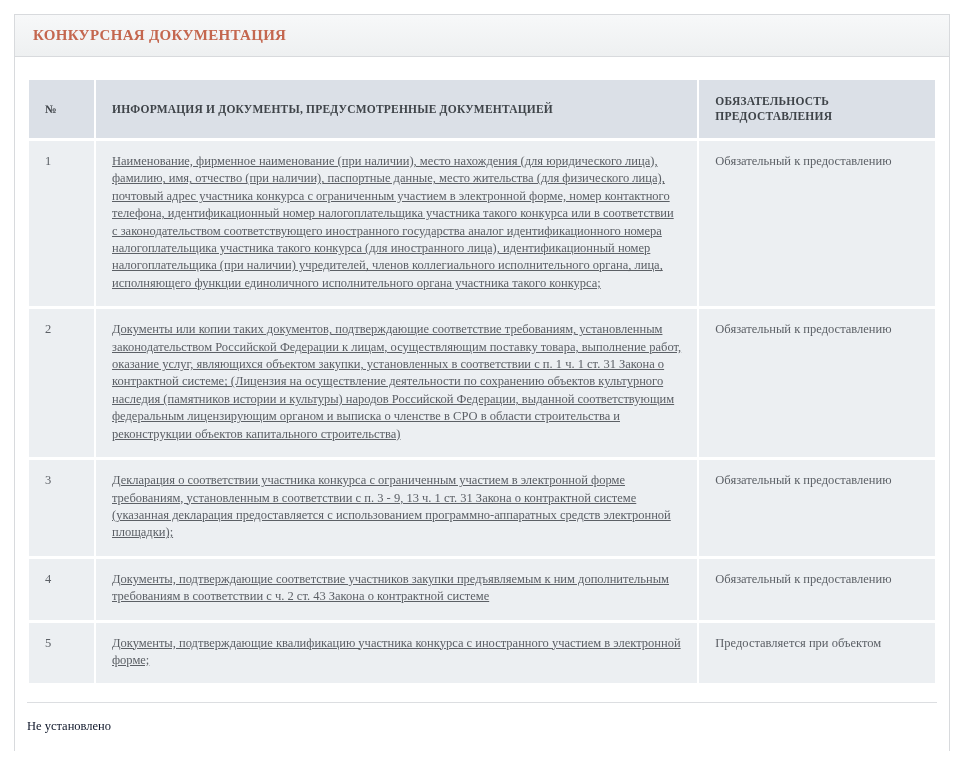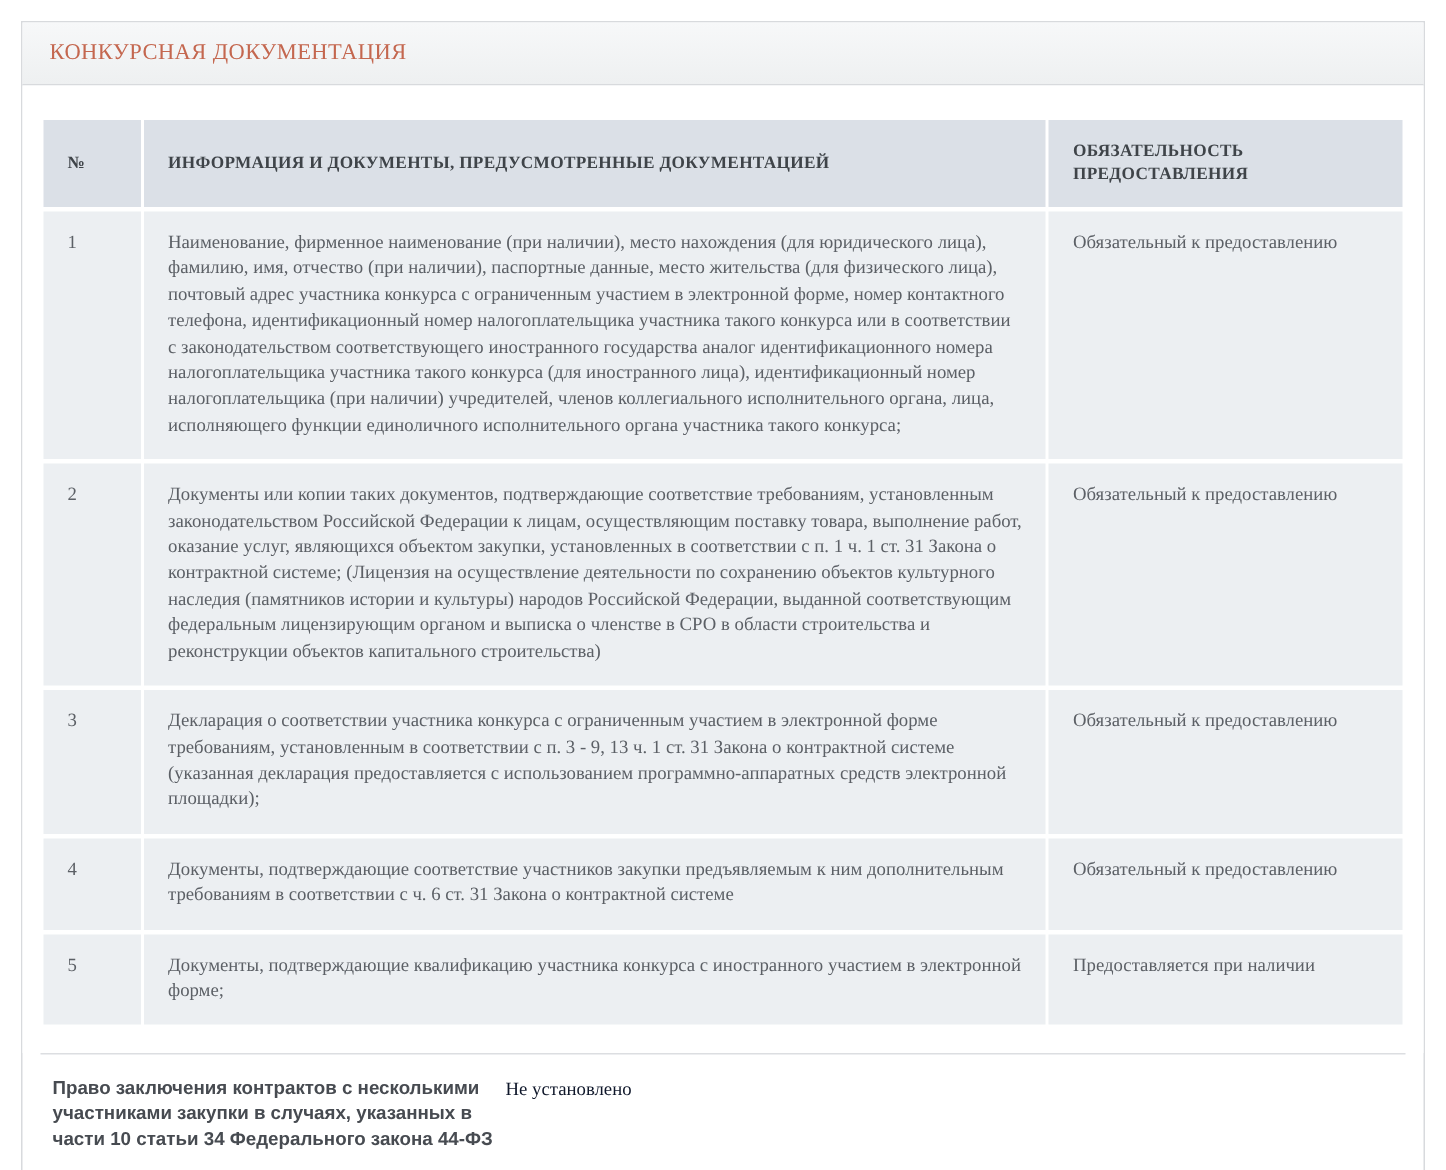--- a/index.html
+++ b/index.html
@@ -36,21 +36,21 @@
   .panel-head {
     background: linear-gradient(to bottom, #f7f8f9 0%, #eef0f1 100%);
     border-bottom: 1px solid #d8dadd;
     padding: 11px 0 11px 18px;
     height: 42px;
     box-sizing: border-box;
   }
   .panel-title {
     color: #c4674f;
     font-family: "Liberation Serif", "DejaVu Serif", serif;
-    font-weight: normal;
+    font-weight: bold;
     font-size: 15px;
     letter-spacing: 0.3px;
     line-height: 19px;
     text-transform: uppercase;
     margin: 0;
   }
 
   
   .panel-body {
     padding: 20px 12px 16px 12px;
@@ -92,20 +92,21 @@
   }
   td.cell-num {
     width: 64px;
     color: #8a8f96;
     font-size: 12.5px;
     padding-left: 18px;
     padding-top: 13px;
   }
   td.cell-info {
     width: 592px;
+    text-decoration: underline;
   }
   td.cell-oblig {
     width: 232px;
     padding-top: 13px;
   }
 
   
   .footer-block {
     border-top: 1px solid #dcdee1;
     padding: 14px 0 16px 0;
@@ -167,31 +168,30 @@
             <td class="cell-info">Документы или копии таких документов, подтверждающие соответствие требованиям, установленным законодательством Российской Федерации к лицам, осуществляющим поставку товара, выполнение работ, оказание услуг, являющихся объектом закупки, установленных в соответствии с п. 1 ч. 1 ст. 31 Закона о контрактной системе; (Лицензия на осуществление деятельности по сохранению объектов культурного наследия (памятников истории и культуры) народов Российской Федерации, выданной соответствующим федеральным лицензирующим органом и выписка о членстве в СРО в области строительства и реконструкции объектов капитального строительства)</td>
             <td class="cell-oblig">Обязательный к предоставлению</td>
           </tr>
           <tr>
             <td class="cell-num">3</td>
             <td class="cell-info">Декларация о соответствии участника конкурса с ограниченным участием в электронной форме требованиям, установленным в соответствии с п. 3 - 9, 13 ч. 1 ст. 31 Закона о контрактной системе (указанная декларация предоставляется с использованием программно-аппаратных средств электронной площадки);</td>
             <td class="cell-oblig">Обязательный к предоставлению</td>
           </tr>
           <tr>
             <td class="cell-num">4</td>
-            <td class="cell-info">Документы, подтверждающие соответствие участников закупки предъявляемым к ним дополнительным требованиям в соответствии с ч. 6 ст. 31 Закона о контрактной системе</td>
+            <td class="cell-info">Документы, подтверждающие соответствие участников закупки предъявляемым к ним дополнительным требованиям в соответствии с ч. 2 ст. 43 Закона о контрактной системе</td>
             <td class="cell-oblig">Обязательный к предоставлению</td>
           </tr>
           <tr>
             <td class="cell-num">5</td>
             <td class="cell-info">Документы, подтверждающие квалификацию участника конкурса с иностранного участием в электронной форме;</td>
-            <td class="cell-oblig">Предоставляется при наличии</td>
+            <td class="cell-oblig">Предоставляется при объектом</td>
           </tr>
         </tbody>
       </table>
     </div>
 
     <div class="footer-block">
-      <div class="footer-label">Право заключения контрактов с несколькими участниками закупки в случаях, указанных в части 10 статьи 34 Федерального закона 44-ФЗ</div>
       <div class="footer-value">Не установлено</div>
     </div>
 
   </div>
 </div>
 
 </body></html>

